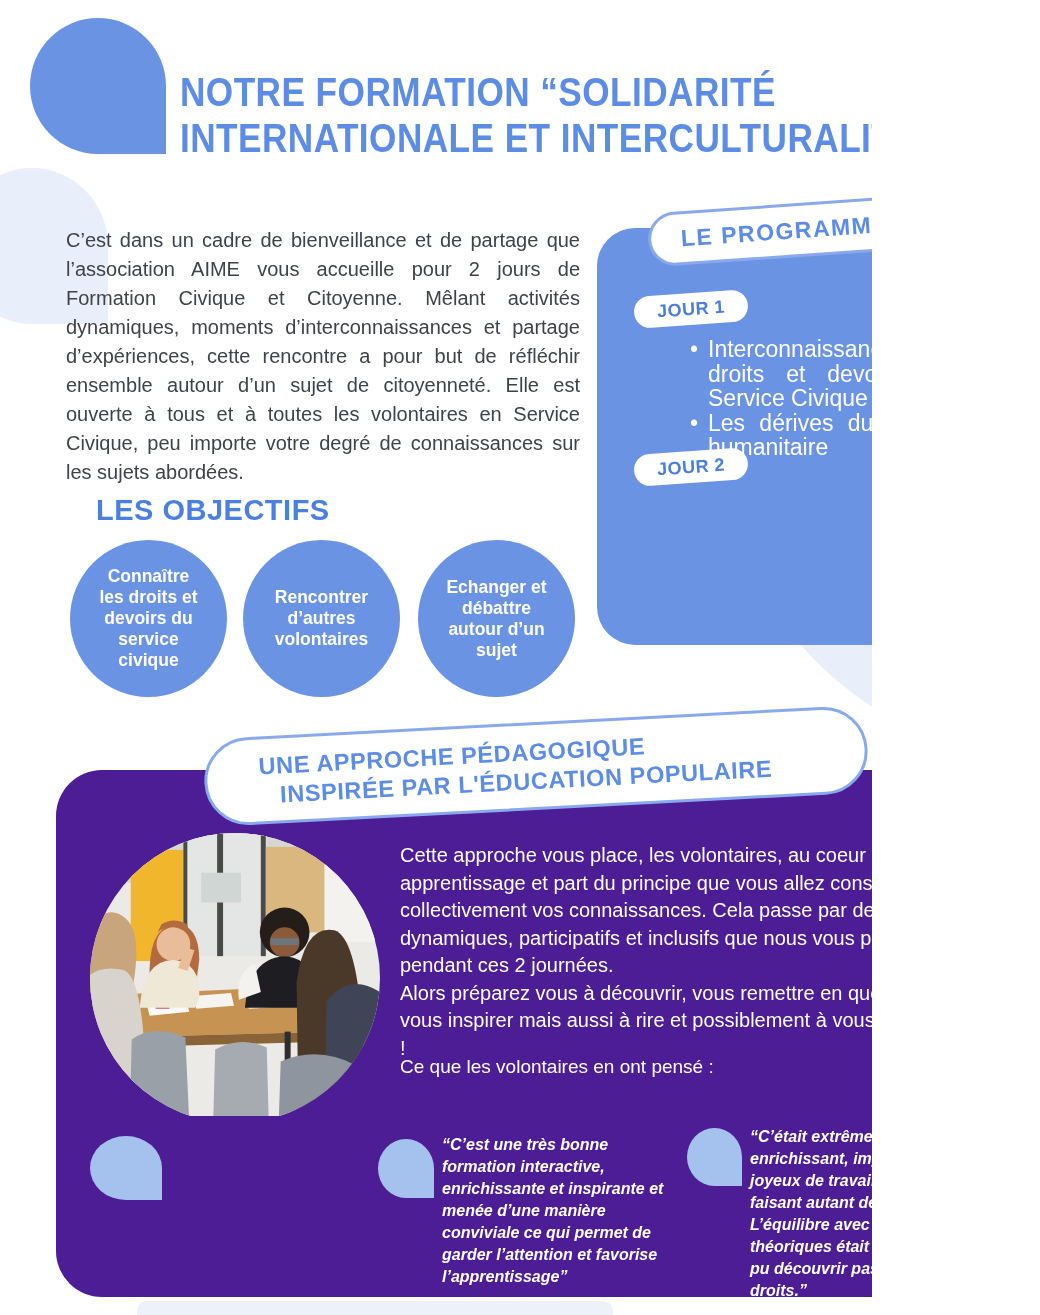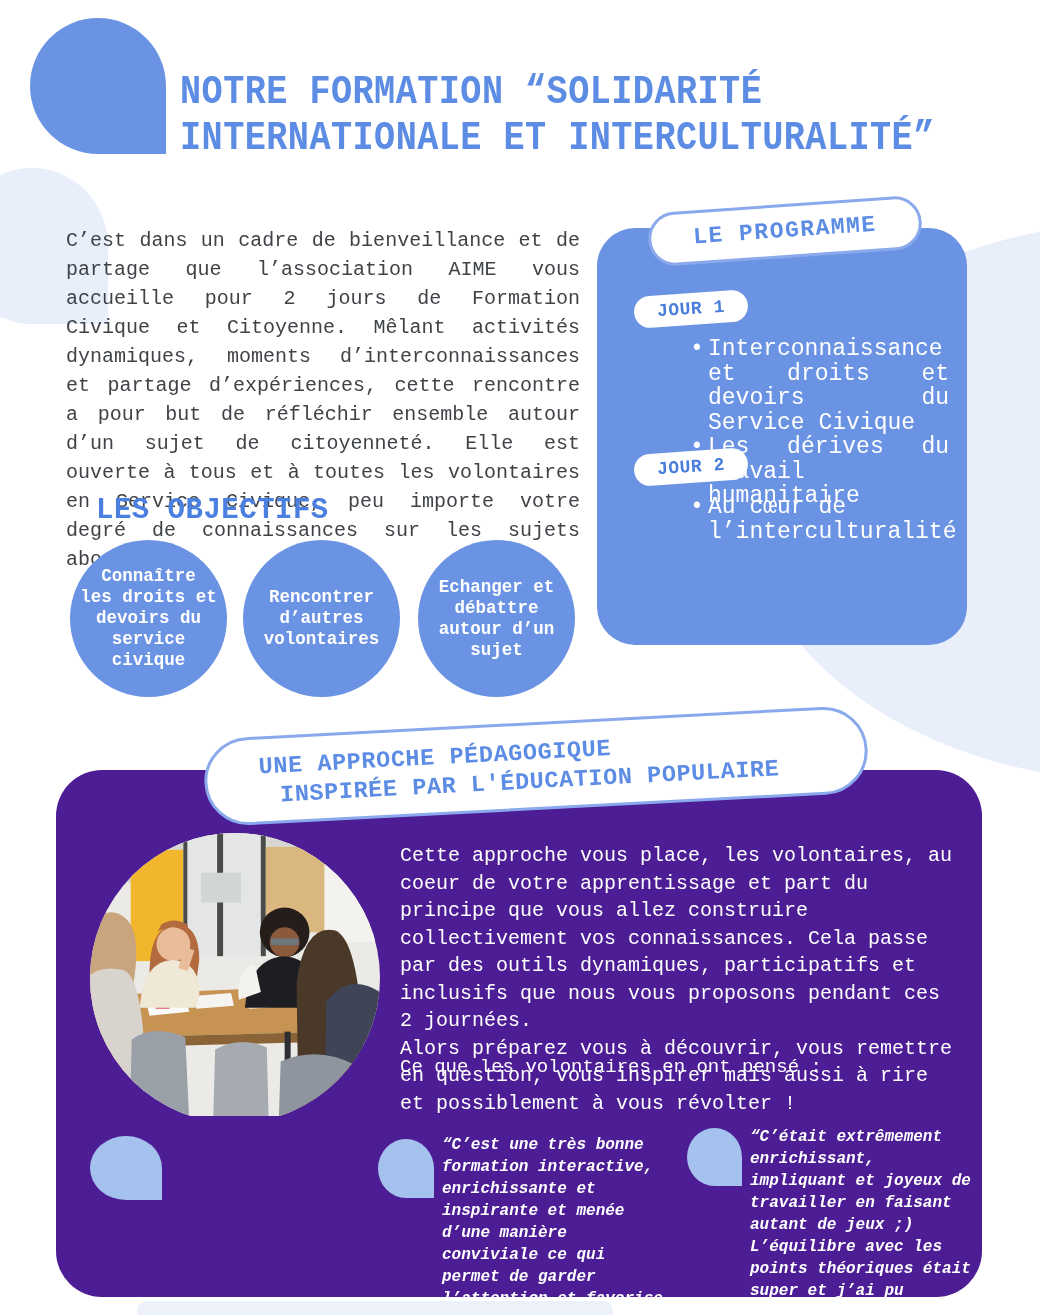--- a/index.html
+++ b/index.html
@@ -1,18 +1,18 @@
 <!DOCTYPE html>
 <html><head>
 <meta charset="utf-8">
 <style>
   html,body{margin:0;padding:0;background:#ffffff;}
   .page{
-    position:relative;width:1040px;height:1315px;overflow:hidden;background:#ffffff;
-    font-family:Liberation Mono, monospace;
+    position:relative;width:872px;height:1315px;overflow:hidden;background:#ffffff;
+    font-family:Liberation Sans, sans-serif;
   }
   
   .blob-blue{
     position:absolute;left:30px;top:18px;width:136px;height:136px;
     background:#6b93e3;border-radius:50% 50% 0 50%;
   }
   .blob-pale{
     position:absolute;left:-44px;top:168px;width:152px;height:156px;
     background:#e9eefb;border-radius:50% 50% 0 50%;
   }
@@ -162,22 +162,20 @@
     <span>JOUR 1</span>
   </div>
   <ul class="jour-list jl1">
     <li>Interconnaissance et droits et devoirs du Service Civique</li>
     <li>Les dérives du travail humanitaire</li>
   </ul>
   <div class="jour-pill jp2">
     <span>JOUR 2</span>
   </div>
   <ul class="jour-list jl2">
-    <li>Au cœur de
-l’interculturalité</li>
   </ul>
 
   <div class="blue-section">
     <div class="photo-wrap">
       <svg width="290" height="290" viewBox="0 0 292 292" aria-hidden="true">
         <defs>
             <clipPath id="pc">
               <circle cx="146" cy="146" r="146"></circle>
             </clipPath>
           </defs>

